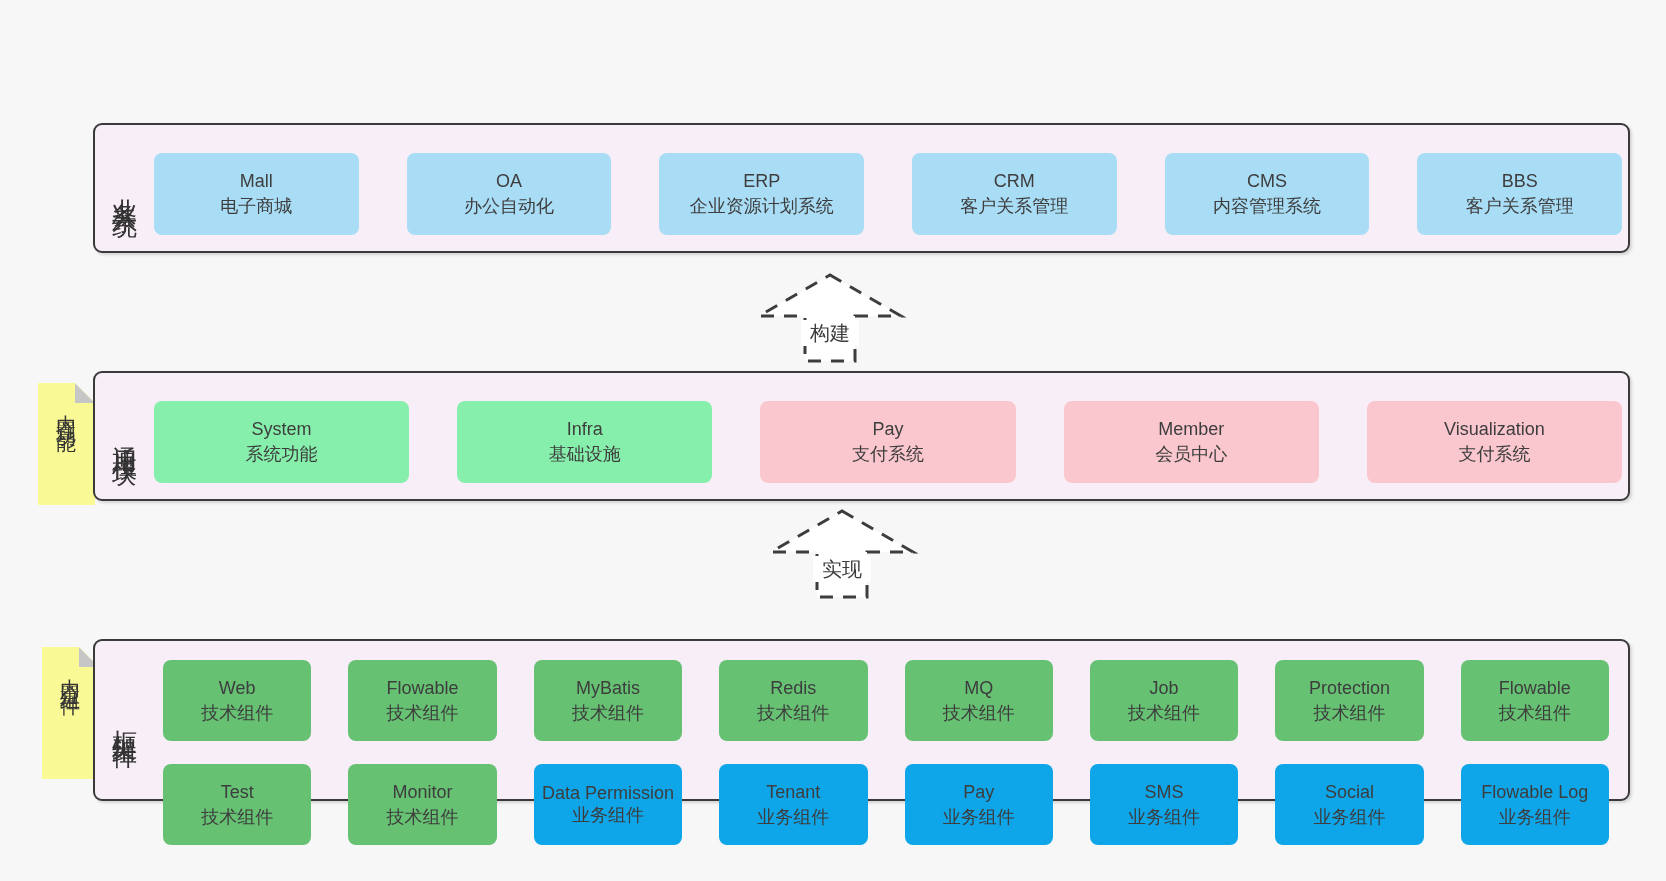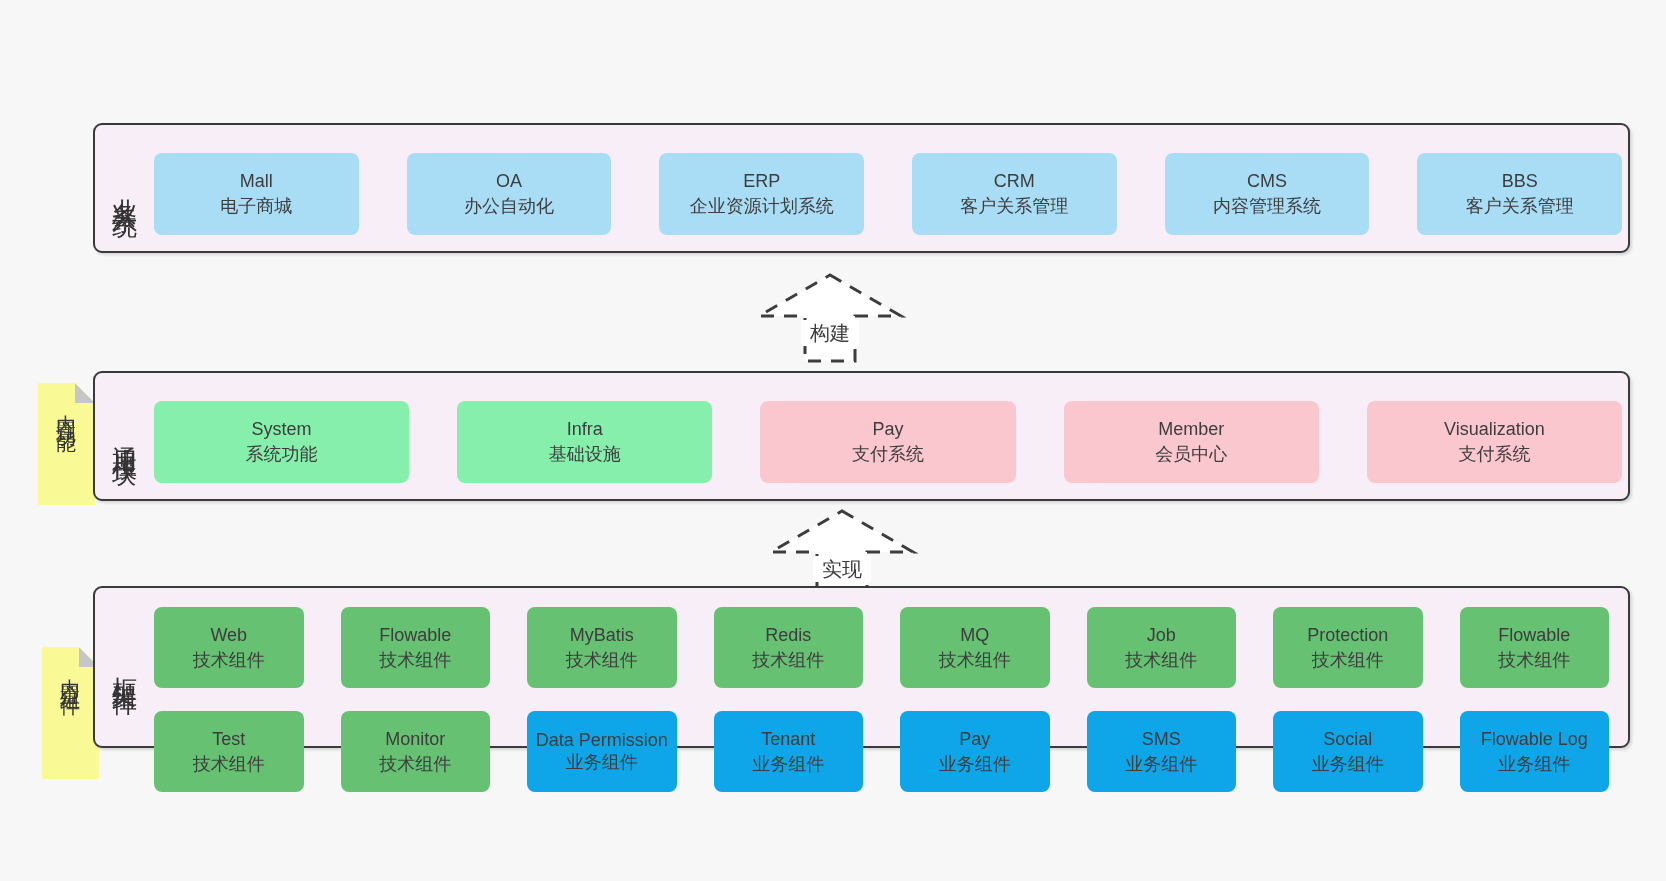--- a/index.html
+++ b/index.html
@@ -140,21 +140,21 @@
     </div>
   </div>
 </section>
 
 <svg class="arrow" style="left:767px;top:508px;" width="150" height="92" viewBox="0 0 150 92">
   <polygon points="75,3 146,44 100,44 100,89 50,89 50,44 4,44"></polygon>
   <rect x="46" y="48" width="58" height="26" fill="#ffffff"></rect>
   <text x="75" y="68">实现</text>
 </svg>
 
-<section class="layer" style="top:586px;height:162px;">
+<section class="layer" style="top:639px;height:162px;gap:9px;">
   <div class="layer-label">
     <span class="vtext">框架组件</span>
   </div>
   <div class="rows-col">
     <div class="boxes-row2">
       <div class="box gdark">
         <div>Web</div>
         <div>技术组件</div>
       </div>
       <div class="box gdark">

